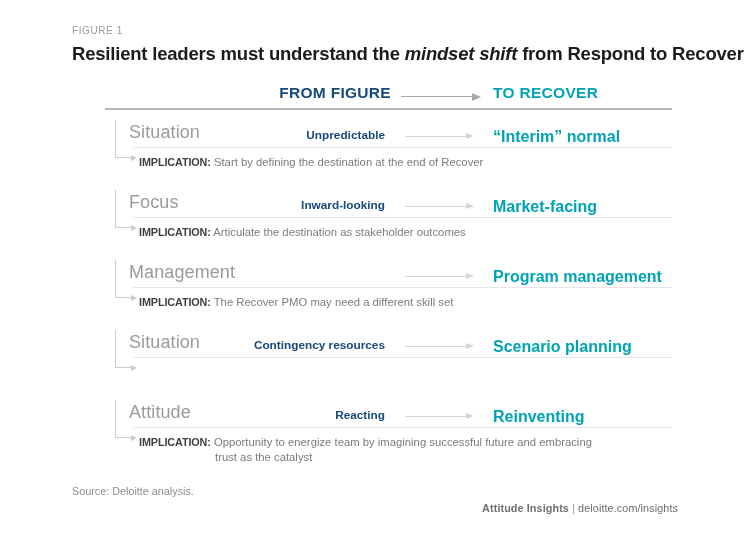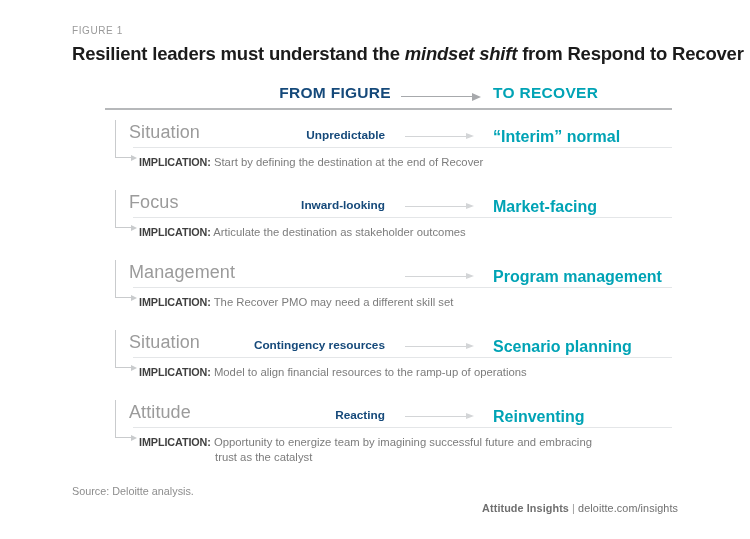--- a/index.html
+++ b/index.html
@@ -342,21 +342,20 @@
         <div class="shaft"></div>
         <div class="head"></div>
       </div>
       <div class="to-val">Scenario planning</div>
       <div class="row-rule"></div>
       <div class="elbow">
         <div class="vert"></div>
         <div class="horz"></div>
         <div class="head"></div>
       </div>
-      <div class="impl"><b>IMPLICATION:</b><span> Model to align financial resources to the ramp-up of operations</span></div>
     </div>
 
     <div class="row last">
       <div class="cat">Attitude</div>
       <div class="from-val">Reacting</div>
       <div class="row-arrow">
         <div class="shaft"></div>
         <div class="head"></div>
       </div>
       <div class="to-val">Reinventing</div>

